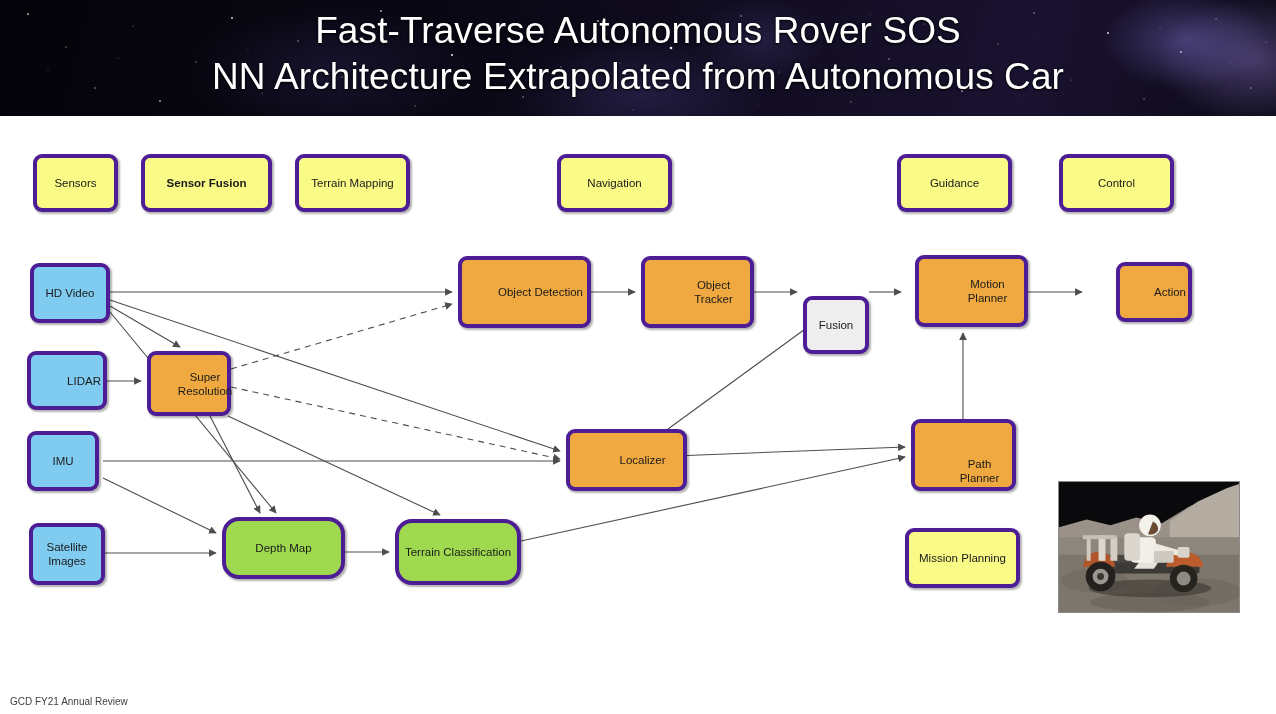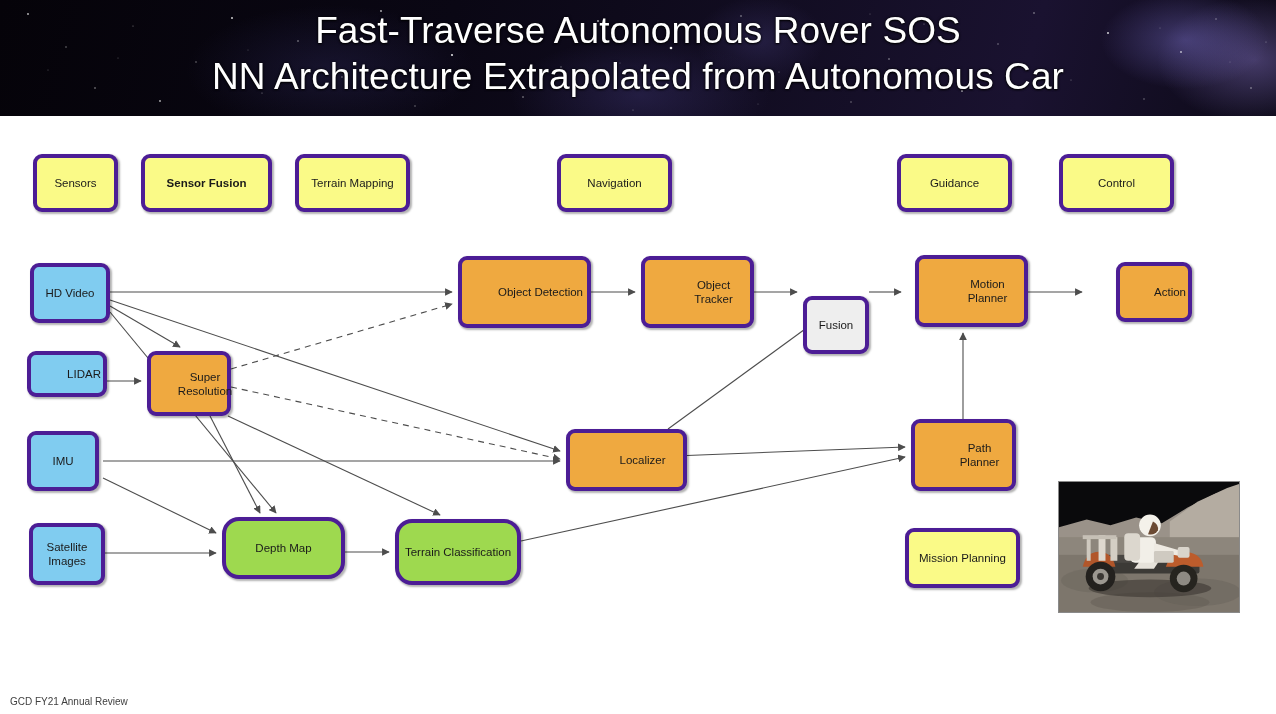--- a/index.html
+++ b/index.html
@@ -230,21 +230,21 @@
     <div class="node cat" style="left:897px; top:38px;  width:115px; height:58px;">
       <span>Guidance</span>
     </div>
     <div class="node cat" style="left:1059px;top:38px;  width:115px; height:58px;">
       <span>Control</span>
     </div>
 
     <div class="node input" style="left:30px; top:147px; width:80px; height:60px;">
       <span>HD Video</span>
     </div>
-    <div class="node input" style="left:27px; top:235px; width:80px; height:46px;padding-left:36px;">
+    <div class="node input" style="left:27px; top:235px; width:80px; height:59px;padding-left:36px;">
       <span>LIDAR</span>
     </div>
     <div class="node input" style="left:27px; top:315px; width:72px; height:60px;">
       <span>IMU</span>
     </div>
     <div class="node input" style="left:29px; top:407px; width:76px; height:62px;">
       <span>Satellite Images</span>
     </div>
 
     <div class="node proc" style="left:147px; top:235px; width:84px; height:65px;">
@@ -261,21 +261,21 @@
     </div>
     <div class="node proc" style="left:907px; top:139px; width:113px; height:72px;margin-left:8px;">
       <span>Motion Planner</span>
     </div>
     <div class="node proc" style="left:1116px; top:146px; width:76px; height:60px;">
       <span>Action</span>
     </div>
     <div class="node proc" style="left:566px; top:313px; width:121px; height:62px;">
       <span>Localizer</span>
     </div>
-    <div class="node proc" style="left:911px; top:303px; width:105px; height:72px;">
+    <div class="node proc" style="left:911px; top:303px; width:105px; height:72px;align-items:flex-end;">
       <span>Path Planner</span>
     </div>
 
     <div class="node terr" style="left:222px; top:401px; width:123px; height:62px;">
       <span>Depth Map</span>
     </div>
     <div class="node terr" style="left:395px; top:403px; width:126px; height:66px;">
       <span>Terrain Classification</span>
     </div>
 

